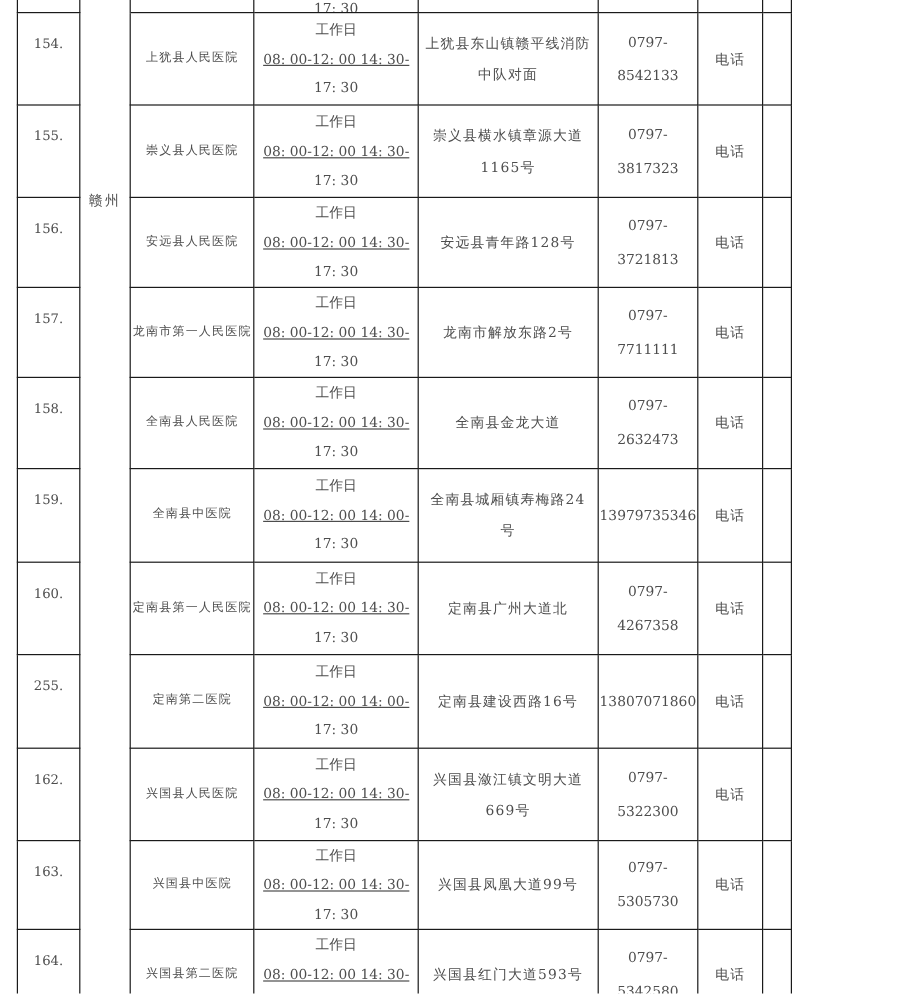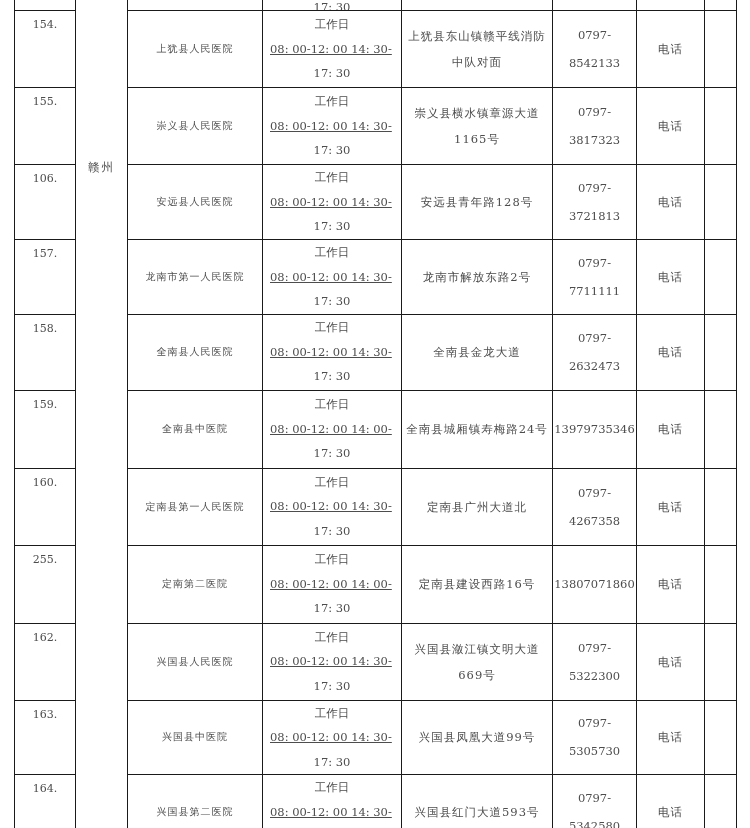--- a/index.html
+++ b/index.html
@@ -1,22 +1,22 @@
 <!DOCTYPE html>
 <html><head>
 <meta charset="utf-8">
 <style>
   html, body { margin: 0; padding: 0; background: #ffffff; }
   body { width: 750px; height: 828px; overflow: hidden; position: relative;
          font-family: "DejaVu Serif", "Liberation Serif", serif; color: #4a4a4a; }
-  .sheet { position: absolute; left: 0; top: 0; width: 750px; height: 828px; }
+  .sheet { position: absolute; left: 0; top: 0; width: 660px; height: 828px; }
   table { position: absolute; left: 14px; top: -66px; border-collapse: collapse; table-layout: fixed; }
   td { border: 1.5px solid #1a1a1a; padding: 0; text-align: center; vertical-align: middle;
        font-size: 11.5px; line-height: 24px; color: #4d4d4d; }
-  td.idx { vertical-align: top; padding-top: 2px; font-size: 11px; }
+  td.idx { vertical-align: top; padding-top: 14px; font-size: 11px; }
   td.city { font-size: 11.5px; letter-spacing: 2px; }
   td.name { font-size: 10px; letter-spacing: 1px; }
   td.hours { font-size: 11.5px; line-height: 24.5px; }
   td.addr { font-size: 11.5px; letter-spacing: 1px; line-height: 26px; padding: 12px 4px; }
   td.phone { font-size: 11.5px; line-height: 28px; }
   td.ctype { font-size: 11.5px; letter-spacing: 1px; }
   .hl { display: block; white-space: nowrap; }
   .hl.c { text-align: center; }
   .hl.r { text-align: left; padding-left: 7px; text-decoration: underline; }
 </style>
@@ -82,21 +82,21 @@
         <span class="hl c">1165号</span>
           </td>
           <td class="phone">
         <span class="hl c">0797-</span>
         <span class="hl c">3817323</span>
           </td>
           <td class="ctype"><span>电话</span></td>
           <td><span></span></td>
         </tr>
         <tr style="height: 75px;">
-          <td class="idx"><span>106.</span></td>
+          <td class="idx"><span>156.</span></td>
           <td class="name"><span>安远县人民医院</span></td>
           <td class="hours">
       <span class="hl c">工作日</span>
       <span class="hl r">08: 00-12: 00  14: 30-</span>
       <span class="hl c">17: 30</span>
           </td>
           <td class="addr"><span>安远县青年路128号</span></td>
           <td class="phone">
         <span class="hl c">0797-</span>
         <span class="hl c">3721813</span>

